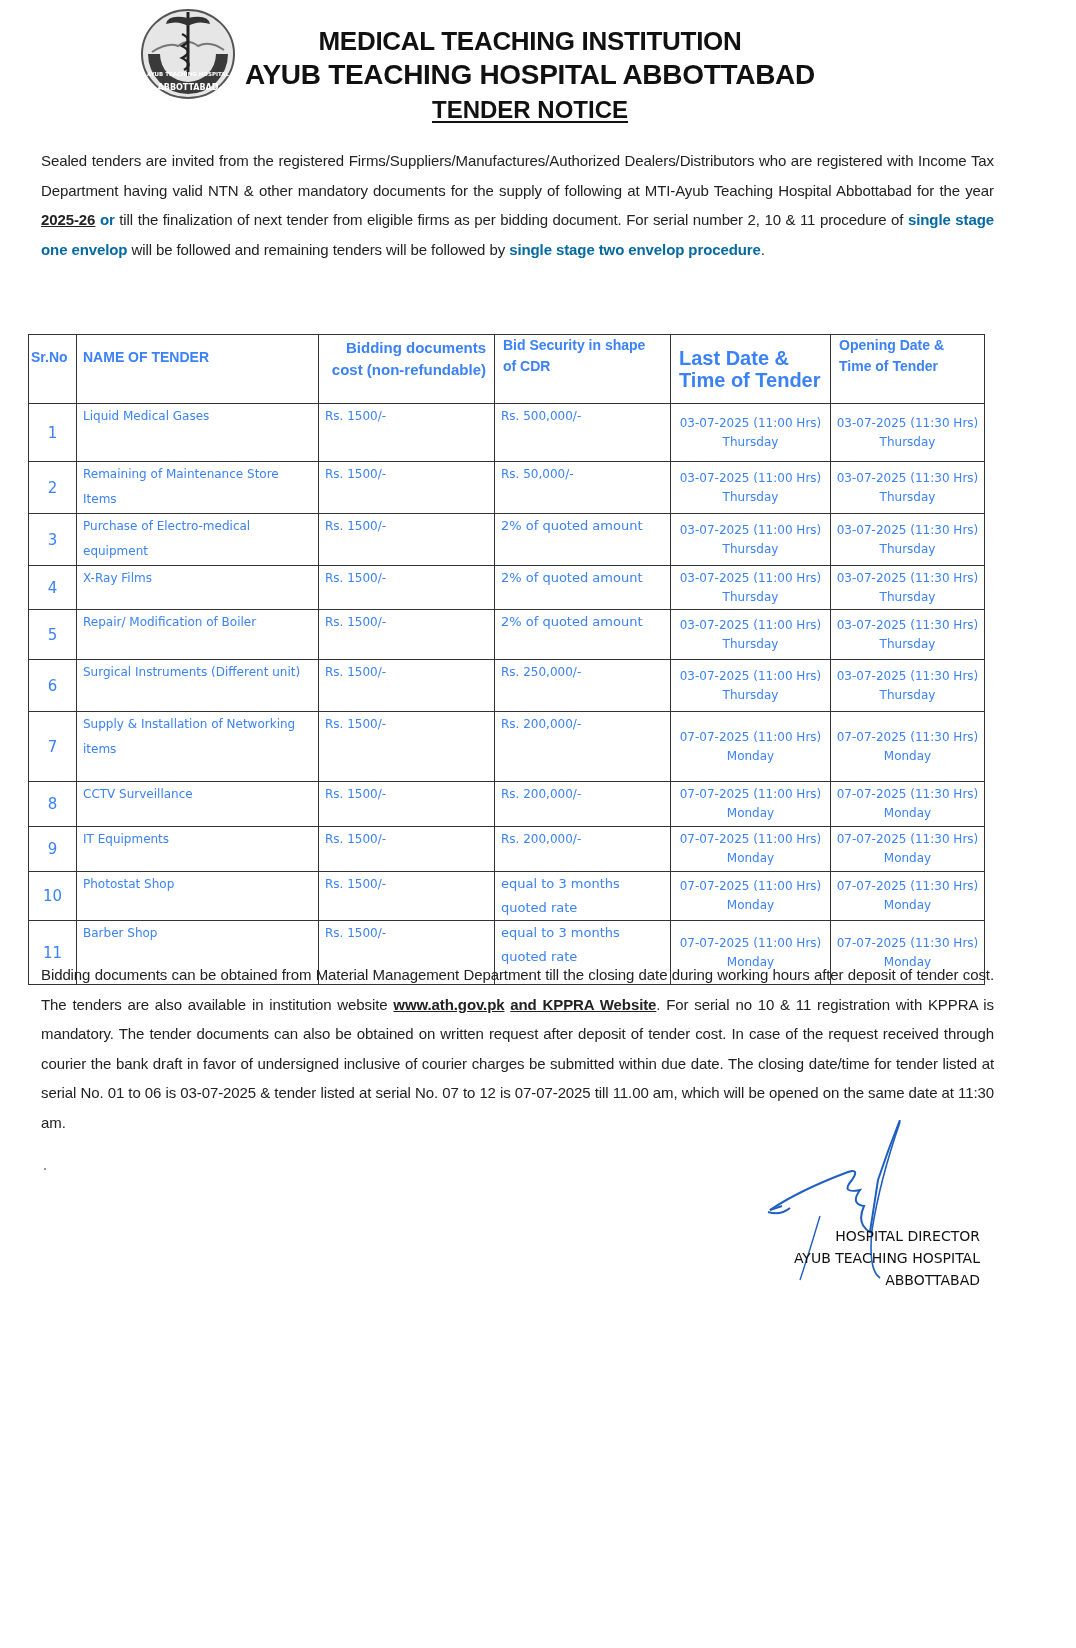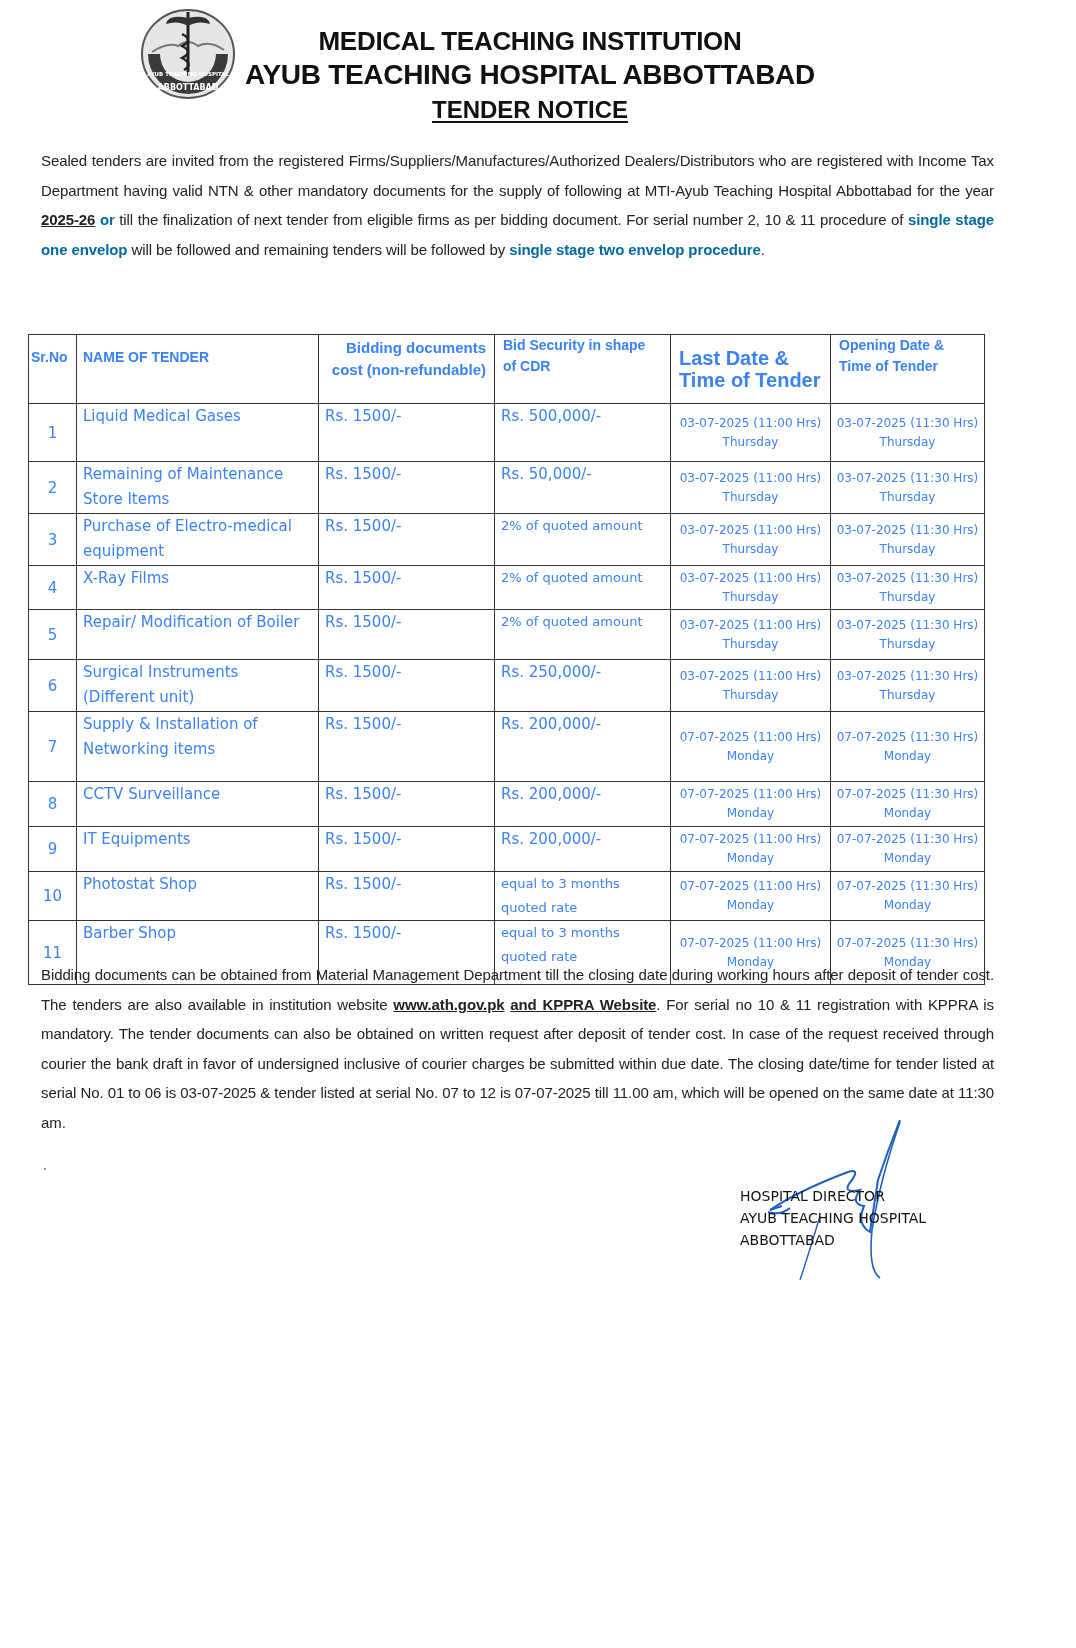--- a/index.html
+++ b/index.html
@@ -24,25 +24,25 @@
     font-family: "DejaVu Sans", sans-serif; color: #3b82f6; table-layout: fixed; margin-top: 21px; }
   table.tenders th, table.tenders td { border: 1.5px solid #333; vertical-align: top; padding: 0; }
   table.tenders th { font-weight: bold; font-size: 14px; line-height: 21px; text-align: left; padding: 3px 6px; font-family: "Liberation Sans", sans-serif; }
   table.tenders th.sr { padding: 12px 0 0 2px; vertical-align: top; }
   table.tenders th.name { padding-top: 12px; }
   table.tenders th.cost { padding: 2px 8px; font-size: 15px; line-height: 22px; text-align: right; }
   table.tenders th.sec { padding: 0 8px; }
   table.tenders th.last { padding: 12px 8px 0; font-size: 20px; line-height: 22px; }
   table.tenders th.open { padding: 0 8px; }
   td.sr { text-align: center; vertical-align: middle !important; font-size: 15px; }
-  td.txt { font-size: 15px; line-height: 25px; padding: 0 6px !important; }
+  td.txt { font-size: 12px; line-height: 25px; padding: 0 6px !important; }
   td.txt.sm { font-size: 13px; line-height: 24px; }
   td.date { text-align: center; vertical-align: middle !important; font-size: 12px; line-height: 19px; }
 
-  .sign { position: absolute; left: 740px; top: 1185px; width: 240px; text-align: left;
+  .sign { position: absolute; left: 740px; top: 1225px; width: 240px; text-align: right;
     font-family: "DejaVu Sans", sans-serif; font-size: 14px; line-height: 22px; color: #111; }
   .signature { position: absolute; left: 760px; top: 1120px; width: 200px; height: 170px; }
   .dot { position: absolute; left: 44px; top: 1168px; width: 2px; height: 2px; background: #999; }
 </style>
 </head>
 <body>
 
 <div class="page">
 
   <div class="logo">

